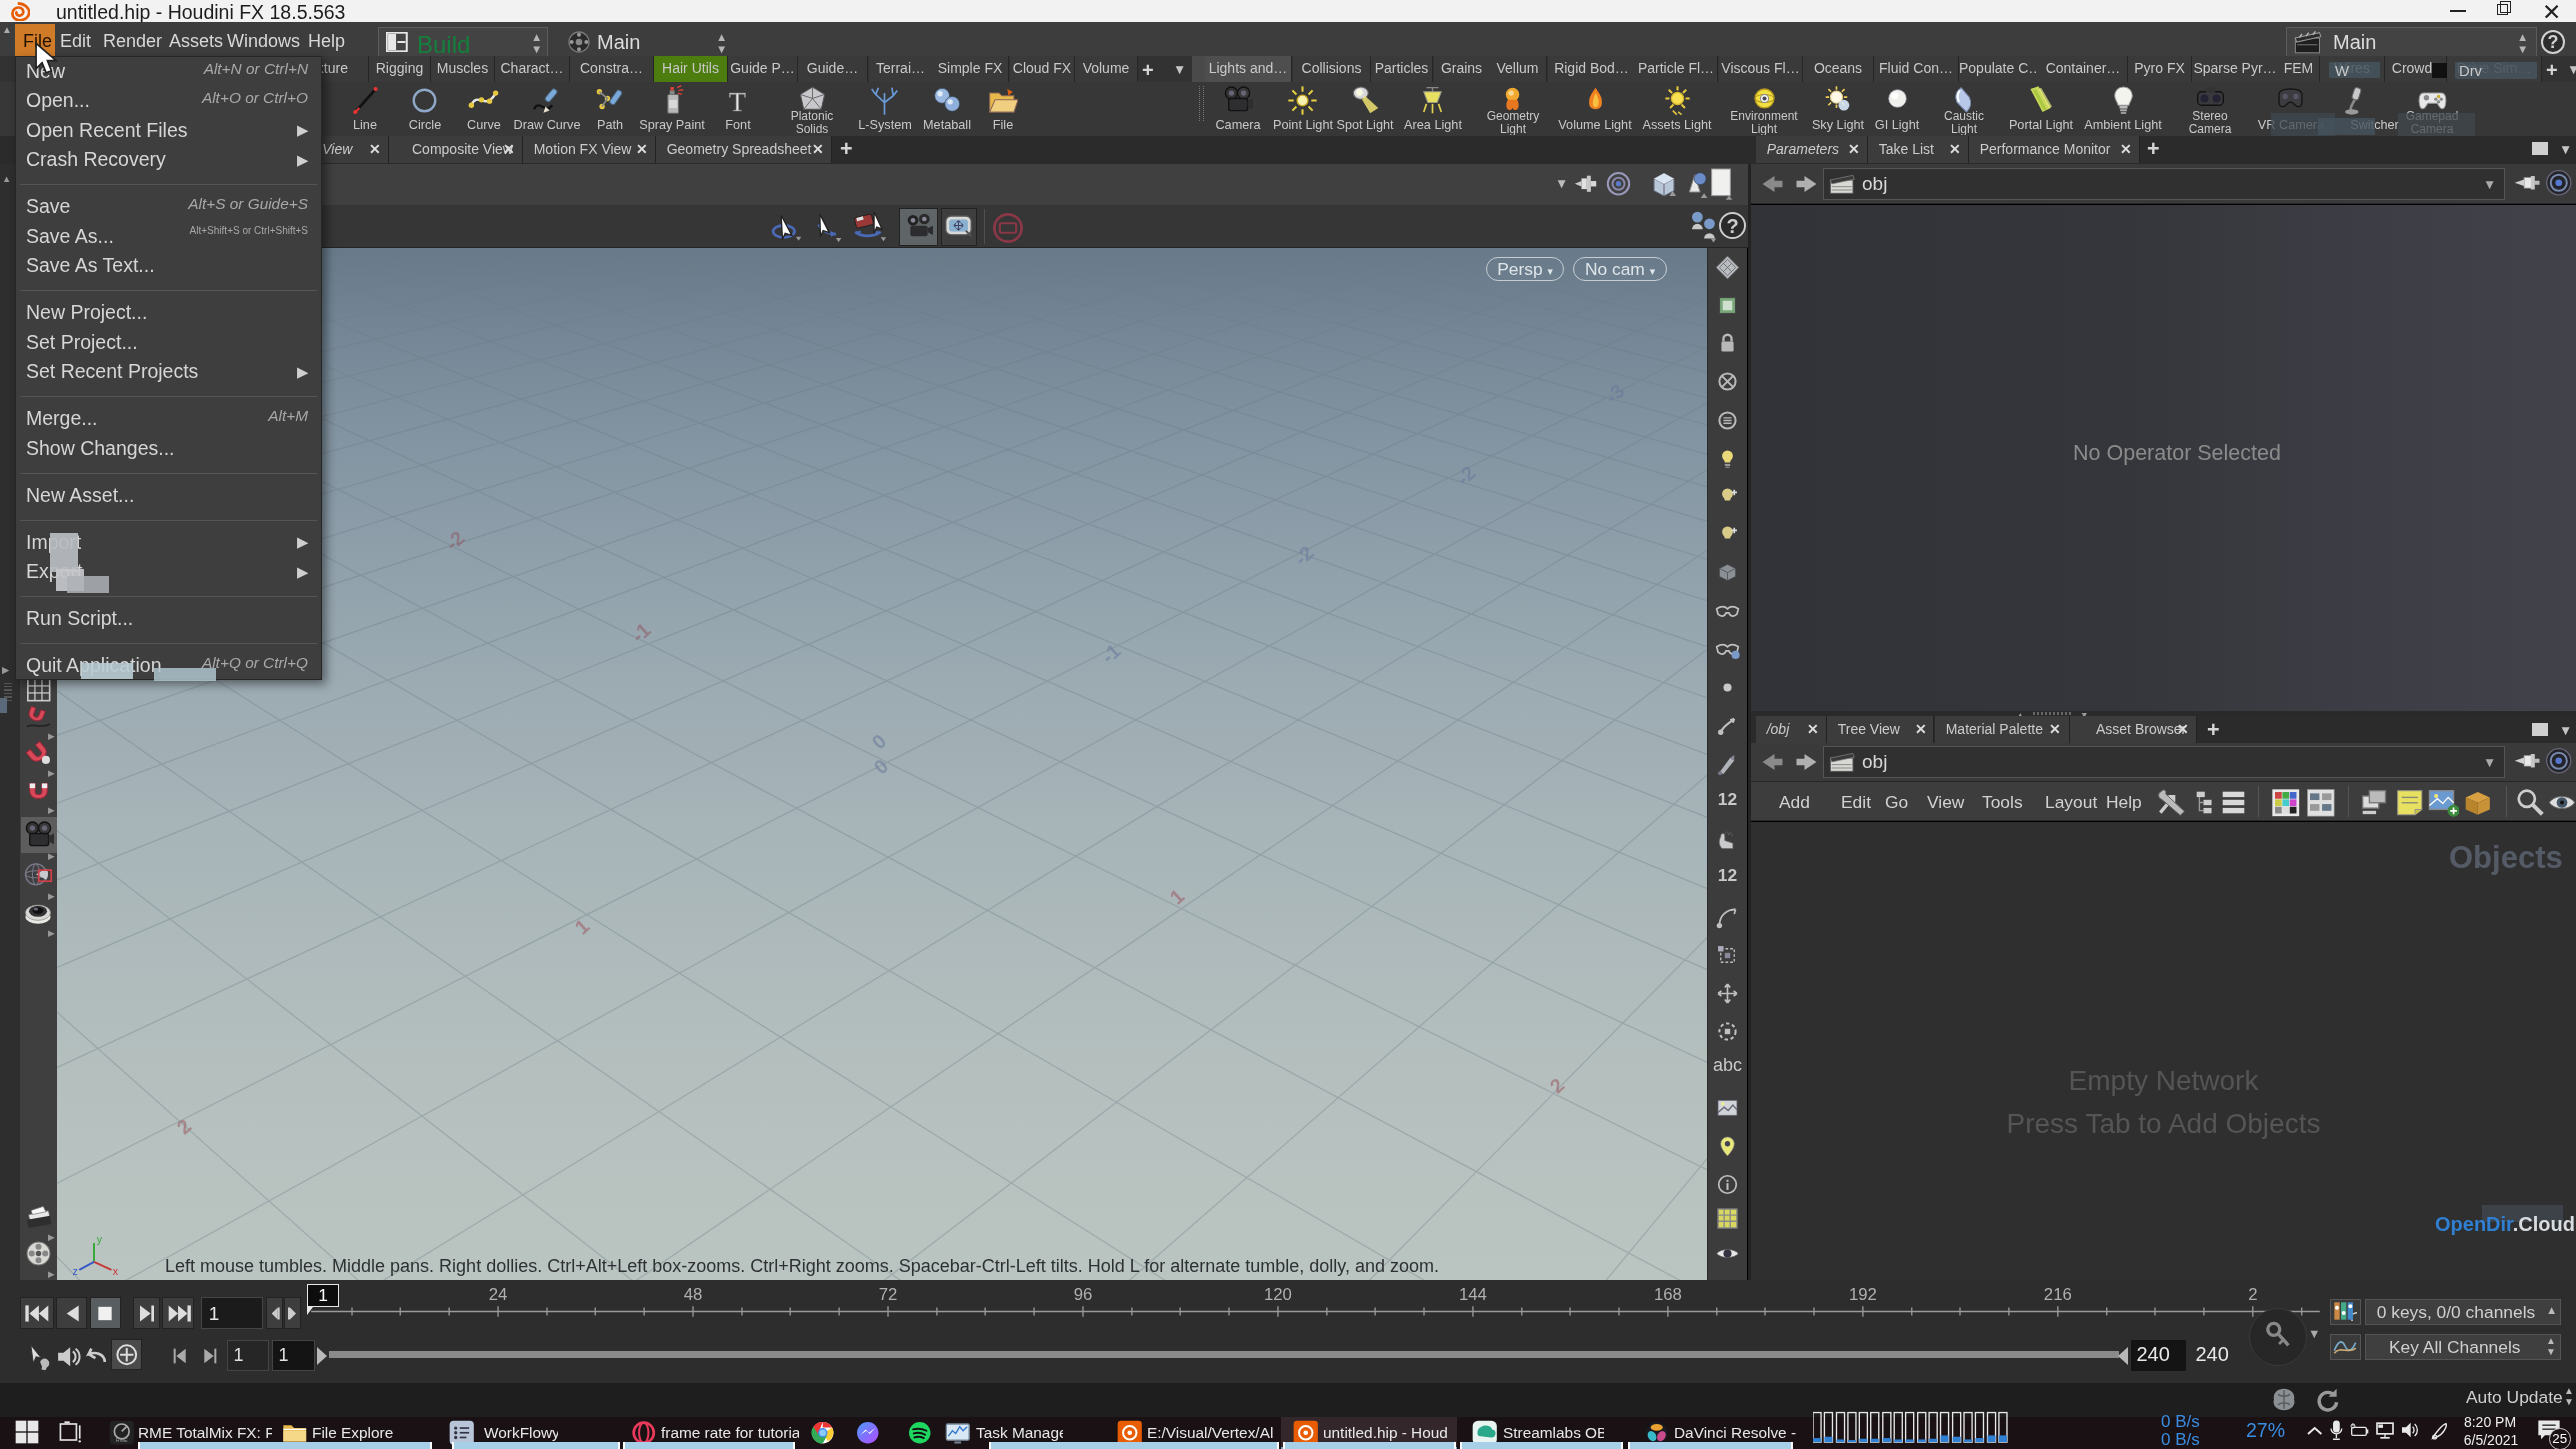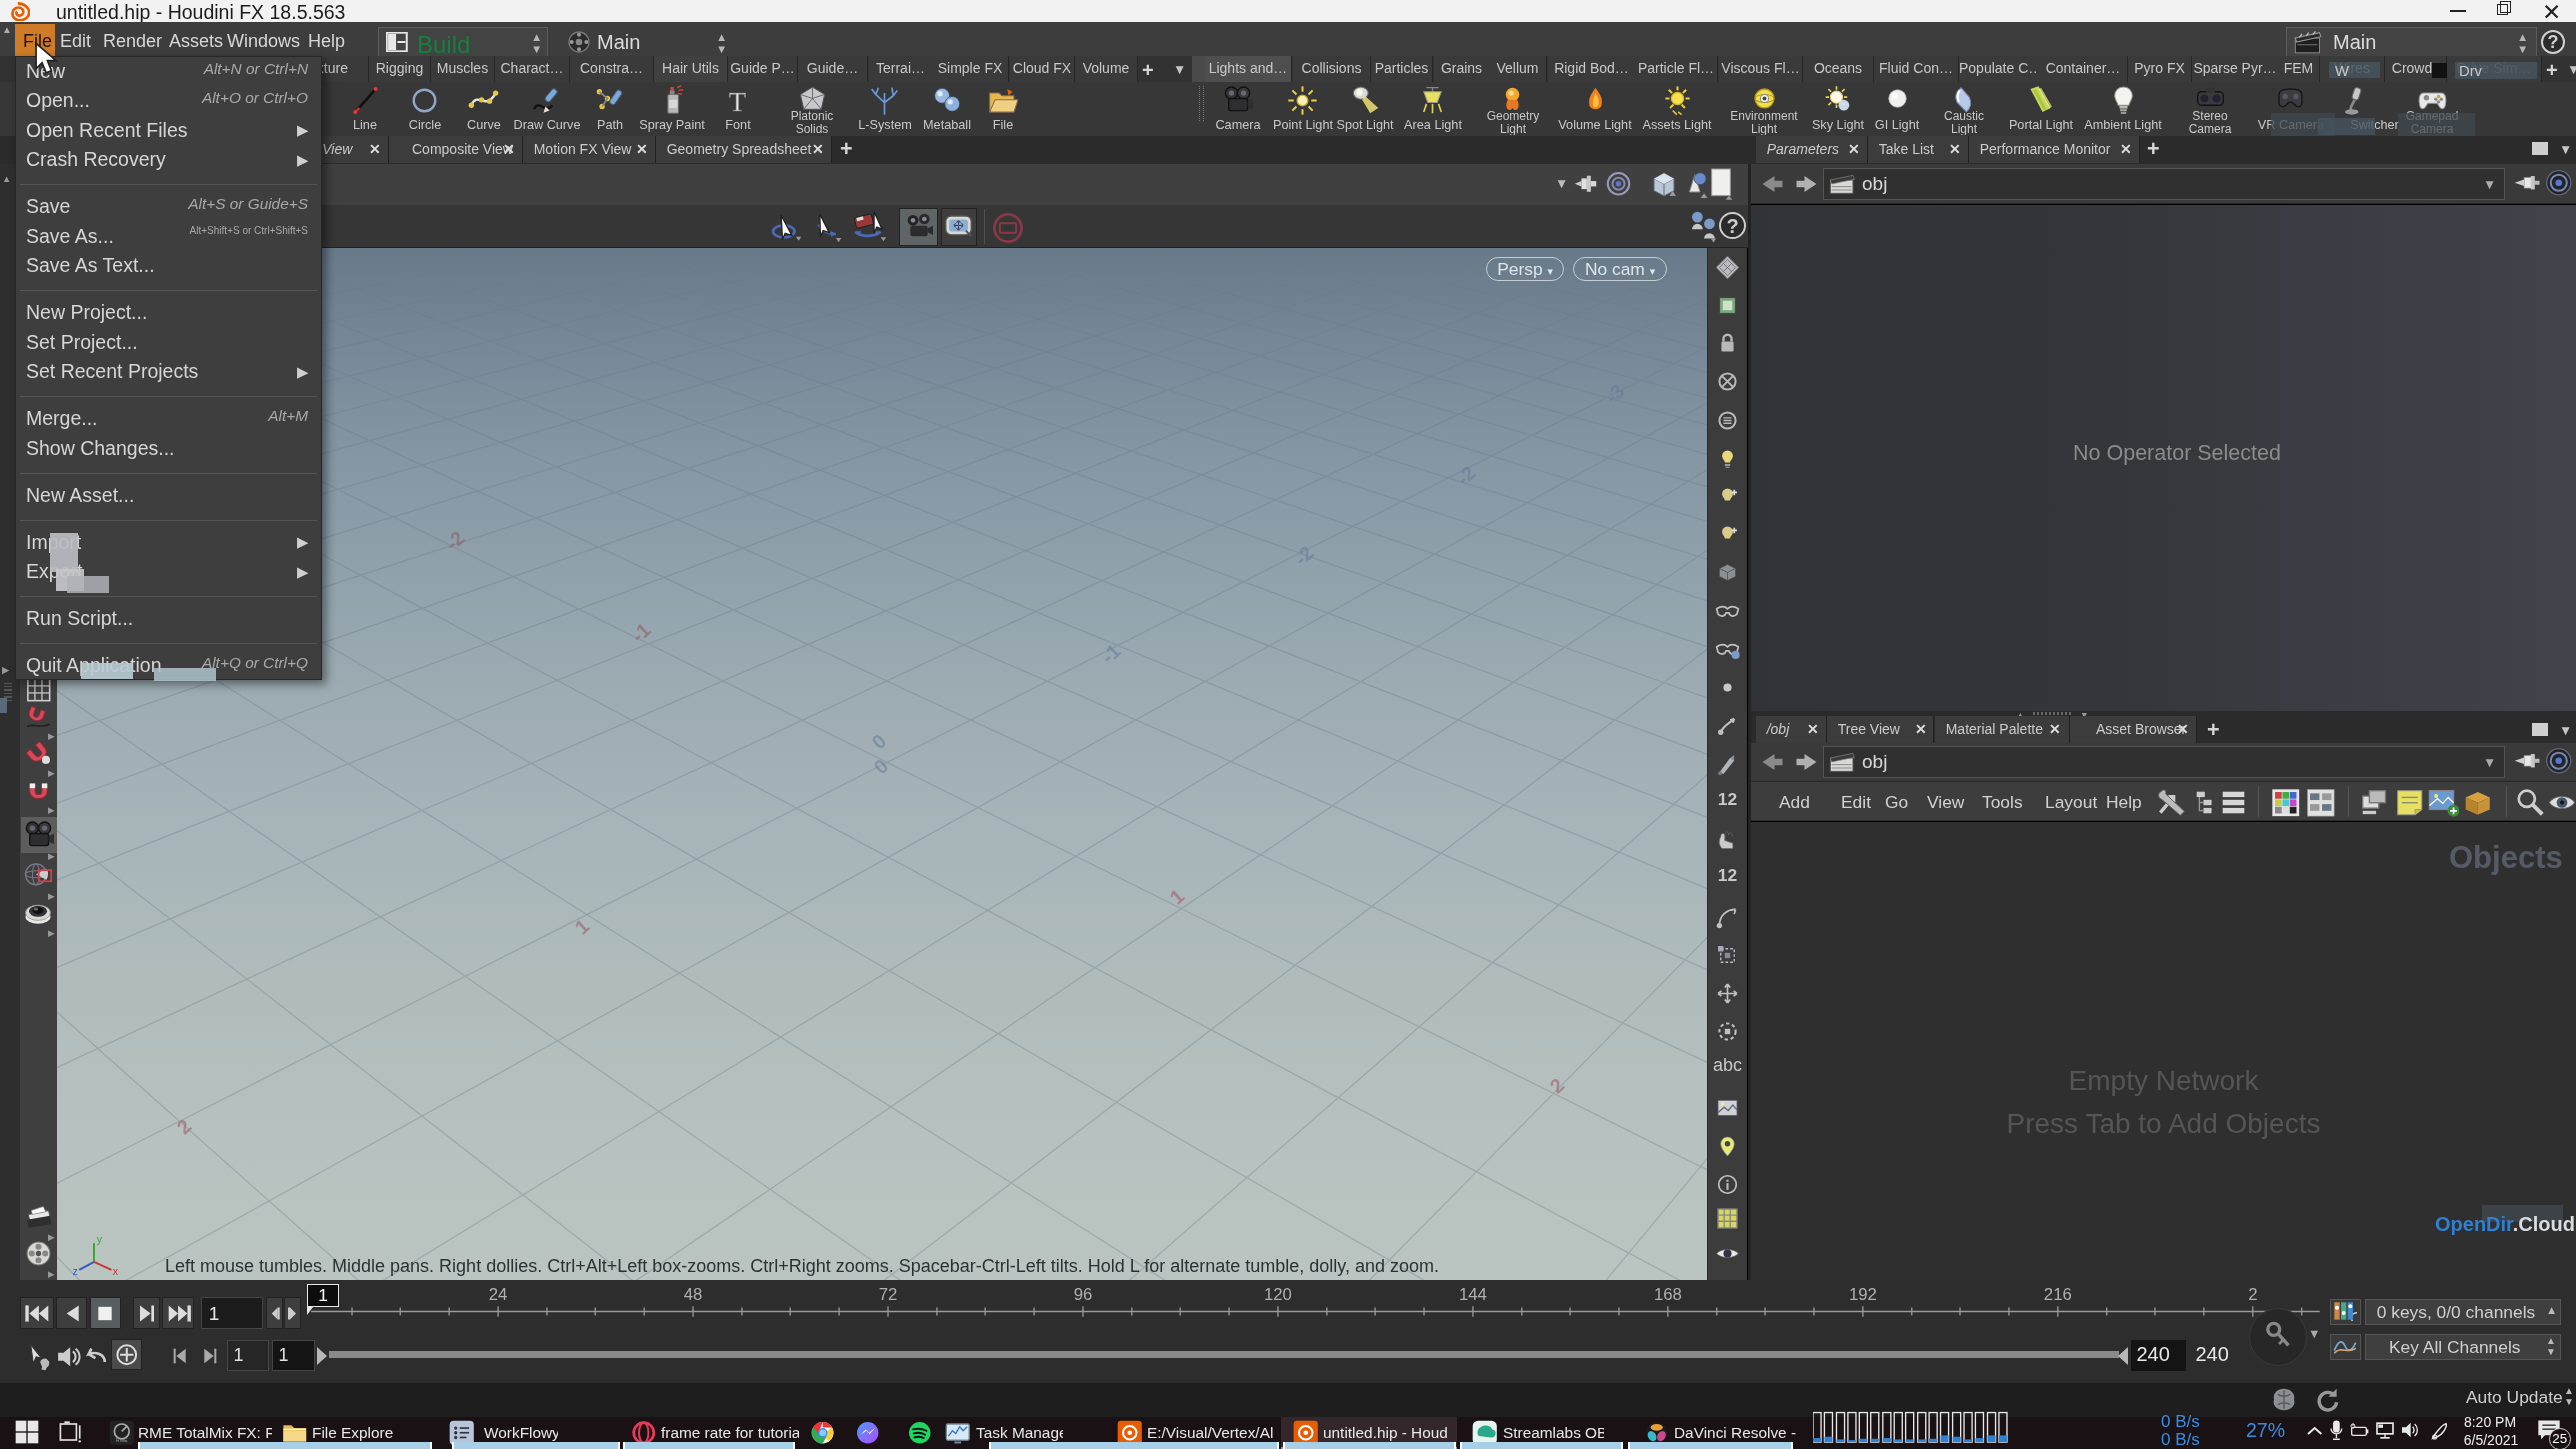--- a/index.html
+++ b/index.html
@@ -57,21 +57,21 @@
 <div class="abs" style="left:2541px;top:29.5px;width:24px;height:24px;border-radius:50%;border:2.7px solid #d0d0d0;background:#2c2c2c;color:#d0d0d0;font-size:18px;font-weight:bold;text-align:center;line-height:20px;">?</div>
 <div class="abs" style="left:2px;top:24px;font-size:10px;color:#aaa;">▲</div>
 <div class="abs" style="left:2px;top:59px;font-size:10px;color:#aaa;">▲</div>
 <div class="abs" style="left:0;top:56px;width:2576px;height:25.5px;background:#323232;"></div>
 <div class="abs" style="left:201px;top:56px;width:81px;height:25.5px;background:#3a3a3a;border-right:1.3px solid #262626;color:#c9c9c9;font-size:14px;text-align:center;line-height:25.5px;overflow:hidden;white-space:nowrap;">Poly</div>
 <div class="abs" style="left:282px;top:56px;width:87px;height:25.5px;background:#3a3a3a;border-right:1.3px solid #262626;color:#c9c9c9;font-size:14px;text-align:center;line-height:25.5px;overflow:hidden;white-space:nowrap;">Texture</div>
 <div class="abs" style="left:369px;top:56px;width:62px;height:25.5px;background:#3a3a3a;border-right:1.3px solid #262626;color:#c9c9c9;font-size:14px;text-align:center;line-height:25.5px;overflow:hidden;white-space:nowrap;">Rigging</div>
 <div class="abs" style="left:431px;top:56px;width:64px;height:25.5px;background:#3a3a3a;border-right:1.3px solid #262626;color:#c9c9c9;font-size:14px;text-align:center;line-height:25.5px;overflow:hidden;white-space:nowrap;">Muscles</div>
 <div class="abs" style="left:495px;top:56px;width:75px;height:25.5px;background:#3a3a3a;border-right:1.3px solid #262626;color:#c9c9c9;font-size:14px;text-align:center;line-height:25.5px;overflow:hidden;white-space:nowrap;">Charact…</div>
 <div class="abs" style="left:570px;top:56px;width:84px;height:25.5px;background:#3a3a3a;border-right:1.3px solid #262626;color:#c9c9c9;font-size:14px;text-align:center;line-height:25.5px;overflow:hidden;white-space:nowrap;">Constra…</div>
-<div class="abs" style="left:654px;top:56px;width:74px;height:25.5px;background:#404040;border-right:1.3px solid #262626;color:#c9c9c9;font-size:14px;text-align:center;line-height:25.5px;overflow:hidden;white-space:nowrap;">Hair Utils</div>
+<div class="abs" style="left:654px;top:56px;width:74px;height:25.5px;background:#4d7c0f;border-right:1.3px solid #262626;color:#c9c9c9;font-size:14px;text-align:center;line-height:25.5px;overflow:hidden;white-space:nowrap;">Hair Utils</div>
 <div class="abs" style="left:728px;top:56px;width:70px;height:25.5px;background:#3a3a3a;border-right:1.3px solid #262626;color:#c9c9c9;font-size:14px;text-align:center;line-height:25.5px;overflow:hidden;white-space:nowrap;">Guide P…</div>
 <div class="abs" style="left:798px;top:56px;width:70px;height:25.5px;background:#3a3a3a;border-right:1.3px solid #262626;color:#c9c9c9;font-size:14px;text-align:center;line-height:25.5px;overflow:hidden;white-space:nowrap;">Guide…</div>
 <div class="abs" style="left:869px;top:56px;width:64px;height:25.5px;background:#3a3a3a;border-right:1.3px solid #262626;color:#c9c9c9;font-size:14px;text-align:center;line-height:25.5px;overflow:hidden;white-space:nowrap;">Terrai…</div>
 <div class="abs" style="left:932px;top:56px;width:77px;height:25.5px;background:#3a3a3a;border-right:1.3px solid #262626;color:#c9c9c9;font-size:14px;text-align:center;line-height:25.5px;overflow:hidden;white-space:nowrap;">Simple FX</div>
 <div class="abs" style="left:1010px;top:56px;width:65px;height:25.5px;background:#3a3a3a;border-right:1.3px solid #262626;color:#c9c9c9;font-size:14px;text-align:center;line-height:25.5px;overflow:hidden;white-space:nowrap;">Cloud FX</div>
 <div class="abs" style="left:1075px;top:56px;width:63px;height:25.5px;background:#3a3a3a;border-right:1.3px solid #262626;color:#c9c9c9;font-size:14px;text-align:center;line-height:25.5px;overflow:hidden;white-space:nowrap;">Volume</div>
 <div class="abs" style="left:1142px;top:59px;font-size:20px;color:#d5d5d5;font-weight:bold;">+</div>
 <div class="abs" style="left:1173px;top:62px;font-size:13.4px;color:#c5c5c5;">▼</div>
 <div class="abs" style="left:1192px;top:56px;width:13.4px;height:25.5px;background:#4a4a4a;"></div>
 <div class="abs" style="left:1205px;top:56px;width:87px;height:25.5px;background:#4e4e4e;border-right:1.3px solid #262626;color:#c9c9c9;font-size:14px;text-align:center;line-height:25.5px;overflow:hidden;white-space:nowrap;">Lights and…</div>

